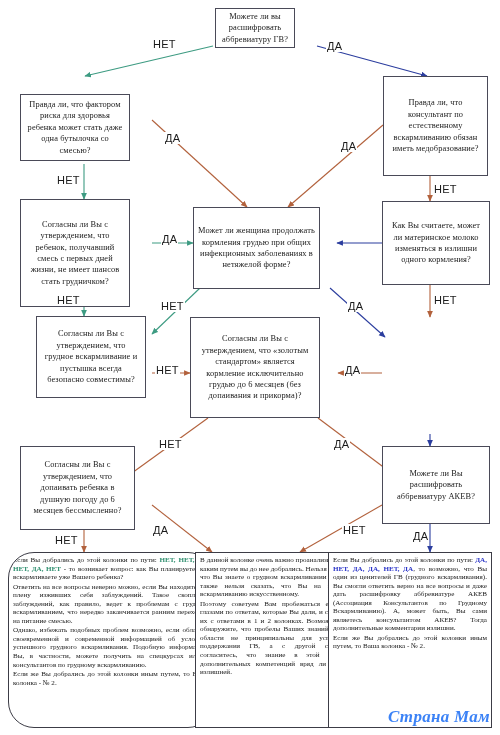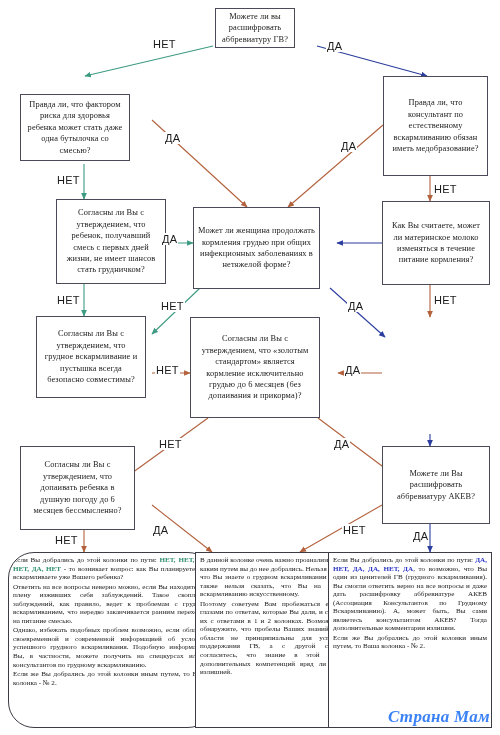--- a/index.html
+++ b/index.html
@@ -134,30 +134,30 @@
   </div>
 
   <div class="node" style="left:20px;top:76px;width:110px;height:67px;margin-top:18px;">
     <span>Правда ли, что фактором риска для здоровья ребенка может стать даже одна бутылочка со смесью?</span>
   </div>
 
   <div class="node" style="left:383px;top:76px;width:105px;height:100px;">
     <span>Правда ли, что консультант по естественному вскармливанию обязан иметь медобразование?</span>
   </div>
 
-  <div class="node" style="left:20px;top:199px;width:110px;height:85px;margin-left:36px;">
+  <div class="node" style="left:20px;top:199px;width:110px;height:108px;">
     <span>Согласны ли Вы с утверждением, что ребенок, получавший смесь с первых дней жизни, не имеет шансов стать грудничком?</span>
   </div>
 
   <div class="node" style="left:193px;top:207px;width:127px;height:82px;">
     <span>Может ли женщина продолжать кормления грудью при общих инфекционных заболеваниях в нетяжелой форме?</span>
   </div>
 
   <div class="node" style="left:382px;top:201px;width:108px;height:84px;">
-    <span>Как Вы считаете, может ли материнское молоко изменяться в течение питание кормления?</span>
+    <span>Как Вы считаете, может ли материнское молоко изменяться в излишни одного кормления?</span>
   </div>
 
   <div class="node" style="left:20px;top:316px;width:110px;height:82px;margin-left:16px;">
     <span>Согласны ли Вы с утверждением, что грудное вскармливание и пустышка всегда безопасно совместимы?</span>
   </div>
 
   <div class="node" style="left:190px;top:317px;width:130px;height:101px;">
     <span>Согласны ли Вы с утверждением, что «золотым стандартом» является кормление исключительно грудью до 6 месяцев (без допаивания и прикорма)?</span>
   </div>
 

